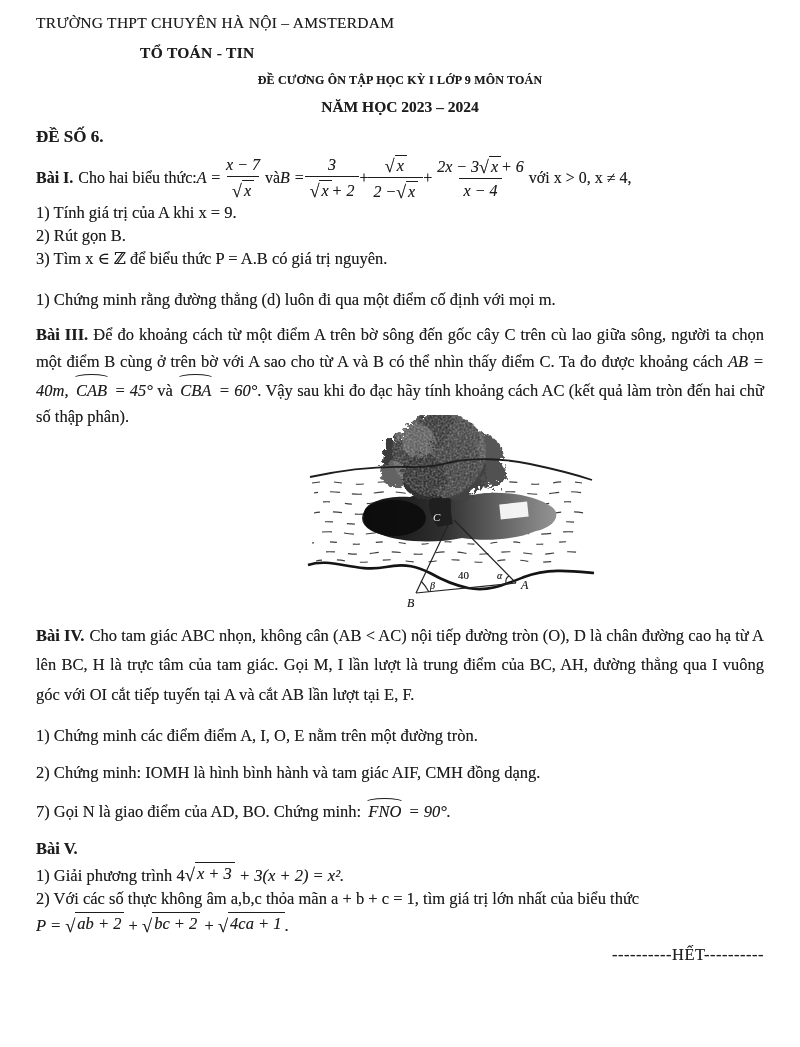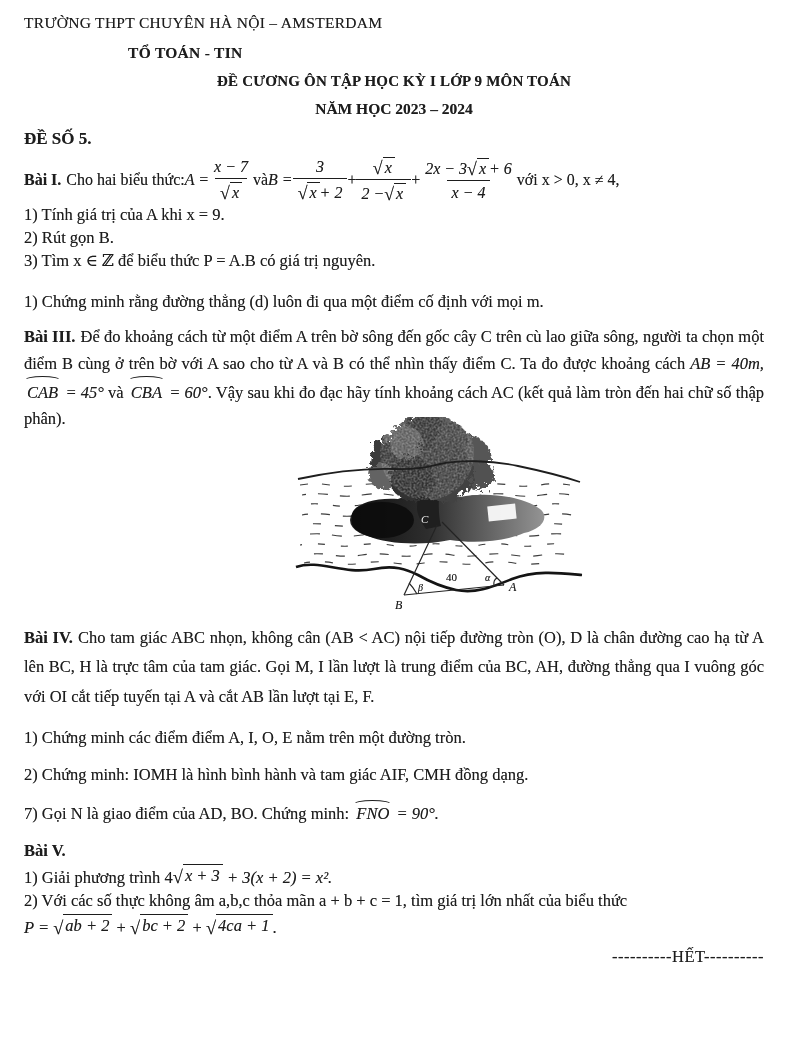--- a/index.html
+++ b/index.html
@@ -1,25 +1,25 @@
 <!DOCTYPE html>
 <html><head>
 <meta charset="utf-8">
 <style>
   html,body { margin:0; padding:0; background:#ffffff; }
   .page {
     width:800px; height:1047px; box-sizing:border-box;
-    padding:14px 36px 0 24px; position:relative; overflow:hidden;
+    padding:14px 36px 0 36px; position:relative; overflow:hidden;
     font-family:"Liberation Serif","DejaVu Serif",serif;
     font-size:16.5px; color:#1d1d1d; background:#ffffff;
     text-shadow:0 0 0.5px rgba(40,40,40,0.55);
   }
   .school  { font-size:15.5px; letter-spacing:0.3px; }
   .dept    { font-weight:bold; font-size:15.5px; margin:12px 0 0 104px; letter-spacing:0.3px; }
-  .title   { font-weight:bold; font-size:15px; text-align:center; margin-top:11px; letter-spacing:0.2px; }
+  .title   { font-weight:bold; font-size:12px; text-align:center; margin-top:11px; letter-spacing:0.2px; }
   .year    { font-weight:bold; font-size:15.5px; text-align:center; margin-top:10px; }
   .examno  { font-weight:bold; font-size:17px; margin-top:11px; }
 
   .plabel { font-weight:bold; margin-right:5px; }
   p { margin:0; }
 
   .formula-line {
     display:flex; align-items:center; flex-wrap:nowrap;
     margin-top:8px; font-size:16px; width:762px;
   }
@@ -53,21 +53,21 @@
 </style>
 </head>
 <body>
 
 <div class="page">
 
   <div class="school">TRƯỜNG THPT CHUYÊN HÀ NỘI – AMSTERDAM</div>
   <div class="dept">TỔ TOÁN - TIN</div>
   <div class="title">ĐỀ CƯƠNG ÔN TẬP HỌC KỲ I LỚP 9 MÔN TOÁN</div>
   <div class="year">NĂM HỌC 2023 – 2024</div>
-  <div class="examno">ĐỀ SỐ 5.</div>
+  <div class="examno">ĐỀ SỐ 6.</div>
 
   <p class="formula-line">
     <b class="plabel">Bài I.</b>
     <span>Cho hai biểu thức:</span>
     <span class="mi">A =</span>
     <span class="frac">
       <span class="num">x − 7</span>
       <span class="den">
           <span class="rad">√</span>
           <span class="arg">x</span>

